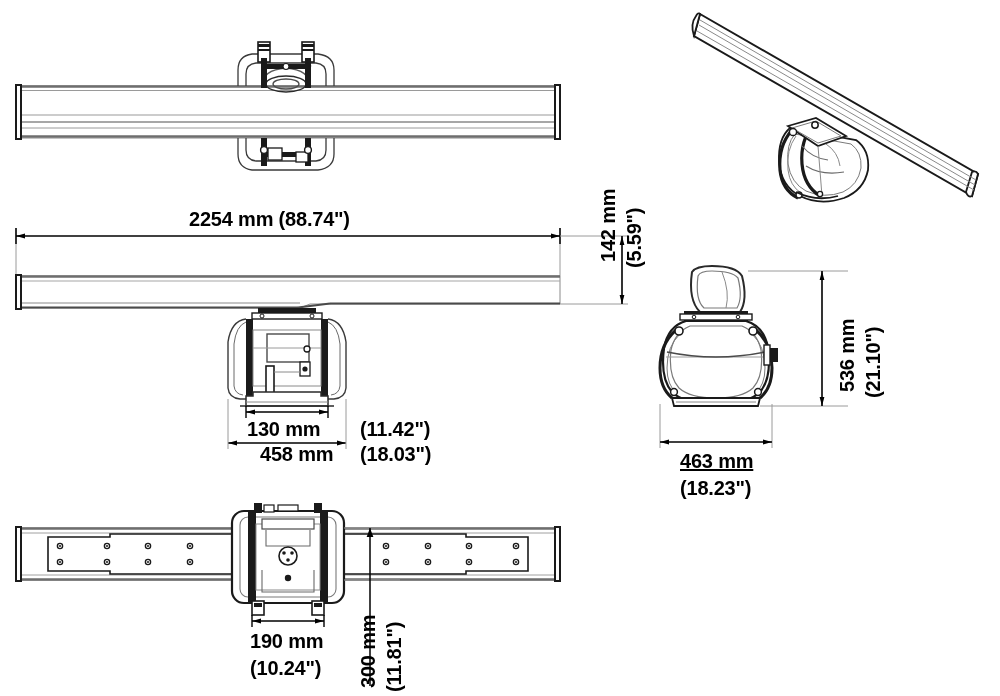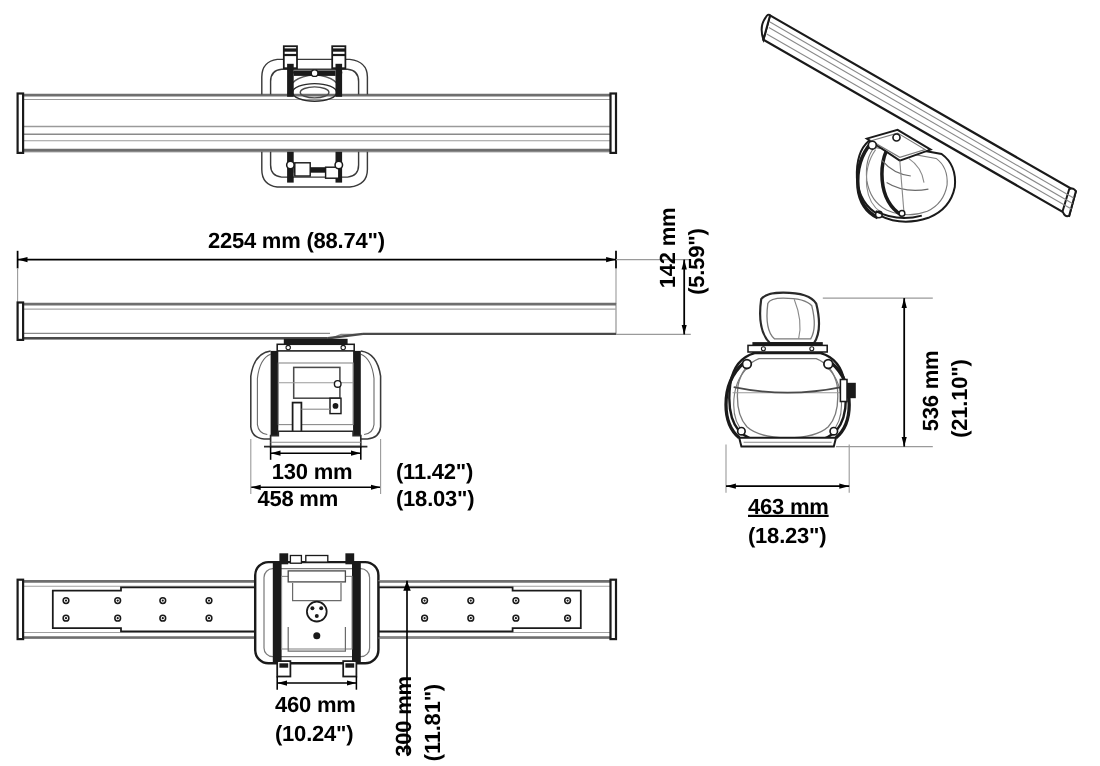--- a/index.html
+++ b/index.html
@@ -356,28 +356,28 @@
   </svg>
 
   <div class="dim-label dim-h" style="left:189px; top:207px;">2254 mm (88.74")</div>
 
   <div class="dim-label dim-v rot90ccw" style="left:596px; top:262px;">142 mm</div>
   <div class="dim-label dim-v rot90ccw" style="left:622px; top:268px;">(5.59")</div>
 
   <div class="dim-label dim-h" style="left:247px; top:417px;">130 mm</div>
   <div class="dim-label dim-h" style="left:360px; top:417px;">(11.42")</div>
 
-  <div class="dim-label dim-h" style="left:234px; top:442px;text-align:right;">458 mm</div>
+  <div class="dim-label dim-h" style="left:260px; top:442px;text-align:right;">458 mm</div>
   <div class="dim-label dim-h" style="left:360px; top:442px;">(18.03")</div>
 
   <div class="dim-label dim-v rot90ccw" style="left:835px; top:392px;">536 mm</div>
   <div class="dim-label dim-v rot90ccw" style="left:861px; top:398px;">(21.10")</div>
 
   <div class="dim-label dim-h" style="left:680px; top:449px;text-decoration:underline;">463 mm</div>
   <div class="dim-label dim-h" style="left:680px; top:476px;">(18.23")</div>
 
-  <div class="dim-label dim-h" style="left:250px; top:629px;">460 mm</div>
+  <div class="dim-label dim-h" style="left:250px; top:629px;">190 mm</div>
   <div class="dim-label dim-h" style="left:250px; top:656px;">(10.24")</div>
 
   <div class="dim-label dim-v rot90ccw" style="left:356px; top:688px;">300 mm</div>
   <div class="dim-label dim-v rot90ccw" style="left:382px; top:692px;">(11.81")</div>
 
 </div>
 
 </body></html>

